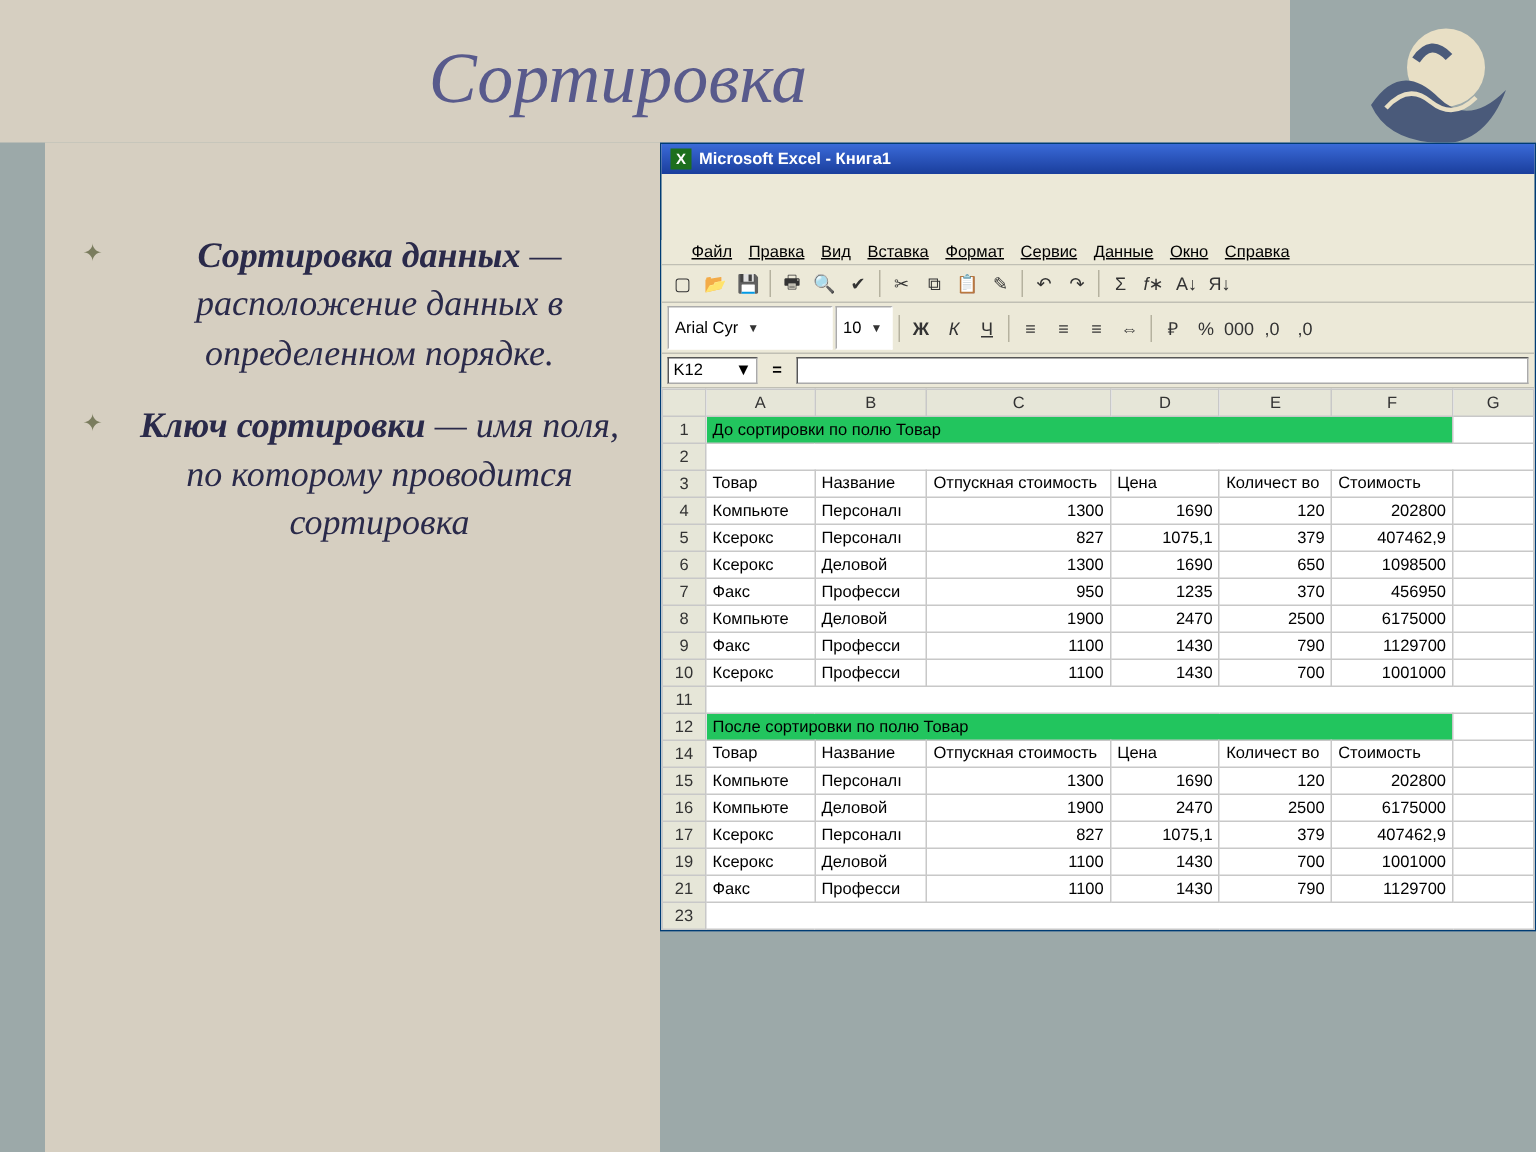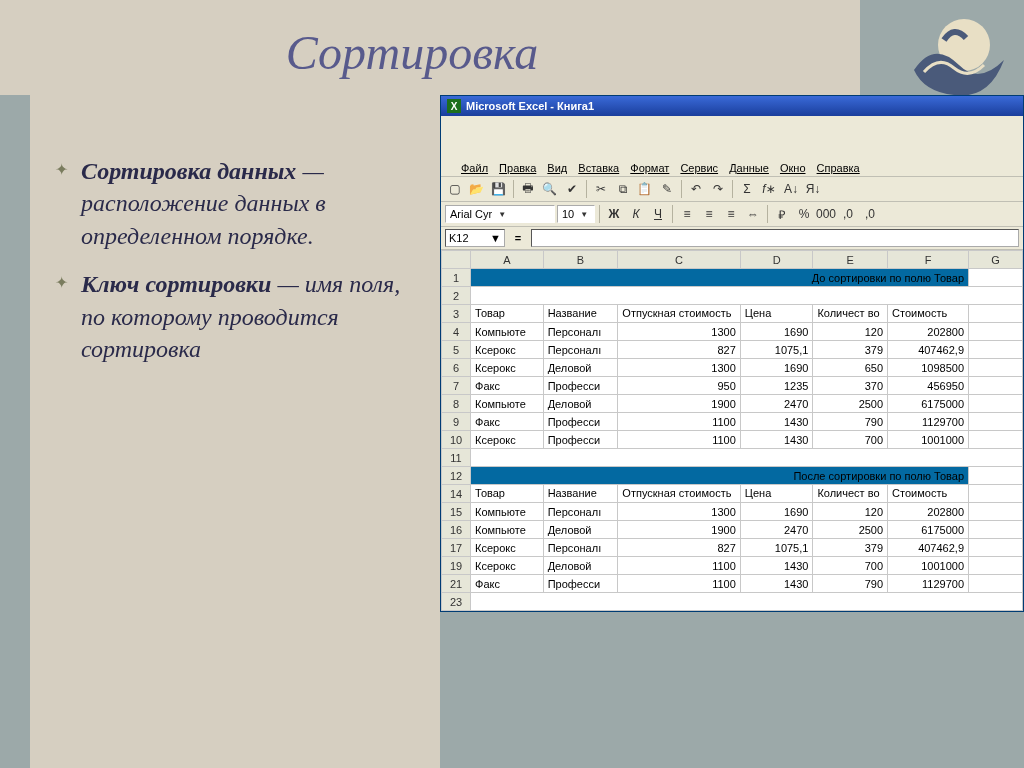--- a/index.html
+++ b/index.html
@@ -43,21 +43,21 @@
   .left-text {
     position: absolute;
     left: 55px; top: 155px;
     width: 370px;
     color: #2a2a4a;
     font-size: 24px;
     font-style: italic;
     line-height: 1.35;
   }
   .left-text ul { list-style: none; }
-  .left-text li { margin-bottom: 16px; position: relative; padding-left: 26px;}
+  .left-text li { margin-bottom: 16px; position: relative; padding-left: 26px; text-align: center;}
   .left-text li::before {
     content: "✦";
     position: absolute; left: 0; top: 4px;
     color: #7a7c5e;
     font-style: normal;
     font-size: 16px;
   }
   .left-text b { font-weight: bold; }
 
   
@@ -102,21 +102,21 @@
   }
   .tb-btn {
     width: 20px; height: 20px;
     display: inline-flex; align-items: center; justify-content: center;
     border: 1px solid transparent;
     font-size: 12px;
     color: #333;
   }
   .tb-sep { width:1px; height:18px; background:#b5b29f; margin:0 2px;}
   .font-box {
-    border: 1px inset #fff; background:#fff; height:18px;
+    border: 1px inset #fff; background:#fff; height:29px;
     padding: 0 4px; display:inline-flex; align-items:center;
     gap: 6px;
     min-width: 90px;
   }
   .font-box .dd { font-size: 8px; color:#333;}
   .formula-row {
     background:#ece9d8;
     padding: 2px 4px;
     display:flex; align-items:center; gap:4px;
     border-bottom: 1px solid #c0bfb4;
@@ -150,21 +150,21 @@
     color: #333;
   }
   table.grid th.rowhdr {
     width: 28px;
     text-align: center;
     background: #e6e6d8;
   }
   .col-A{width:70px;} .col-B{width:72px;} .col-C{width:78px;}
   .col-D{width:70px;} .col-E{width:72px;} .col-F{width:78px;} .col-G{width:52px;}
   .pinkrow td.span {
-    background:#0369a1; text-align:right; color:#000;
+    background:#22c55e; text-align:left; color:#000;
   }
   .hdr-row td {
     text-align:center; height:34px; white-space:normal; line-height:1.1;
     vertical-align: middle;
   }
   .num { text-align:right !important; }
 </style>
 </head>
 <body>
 

